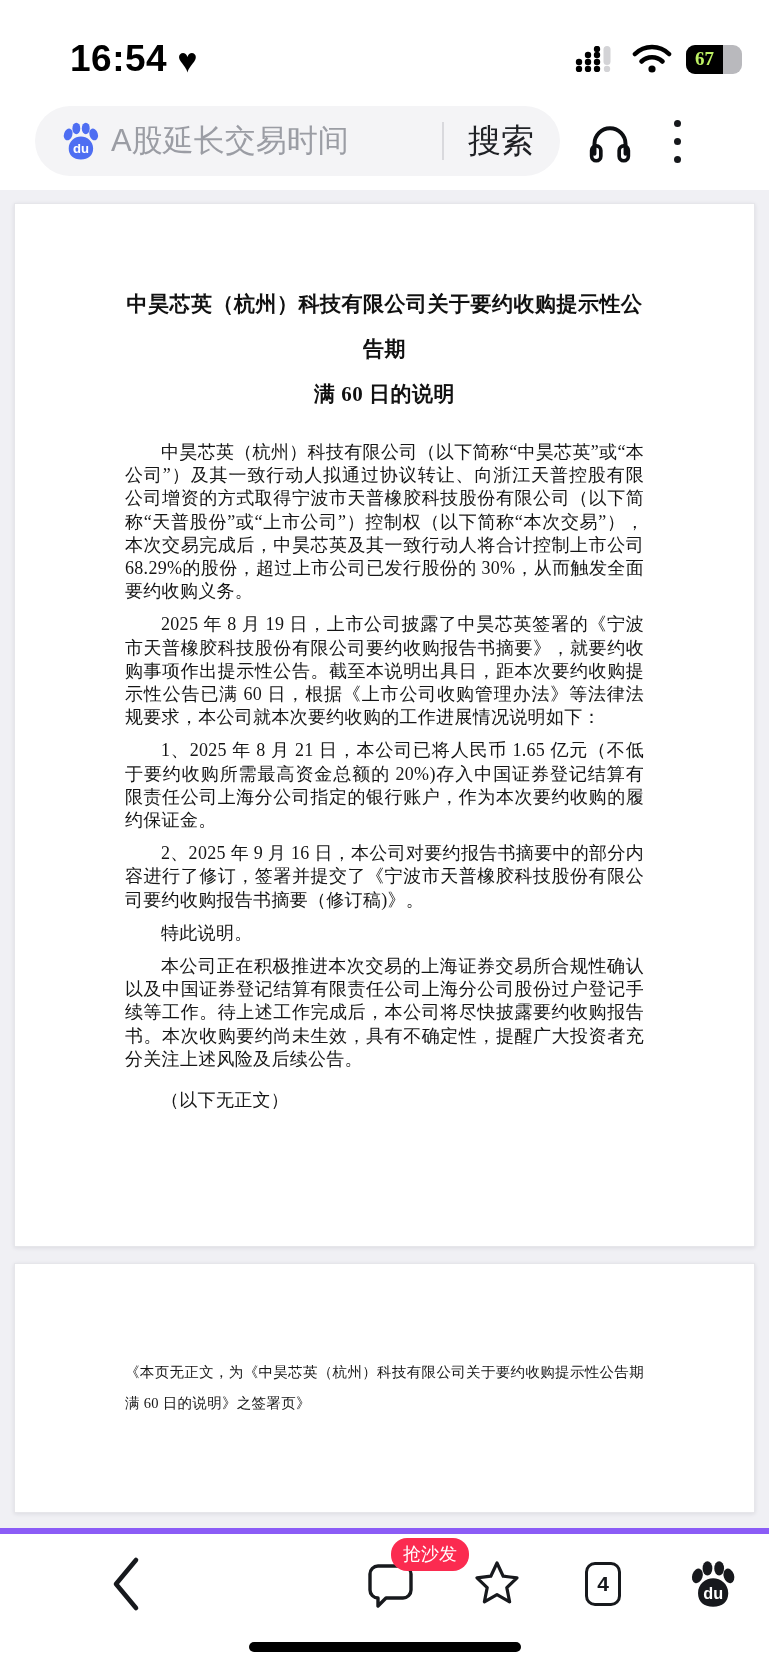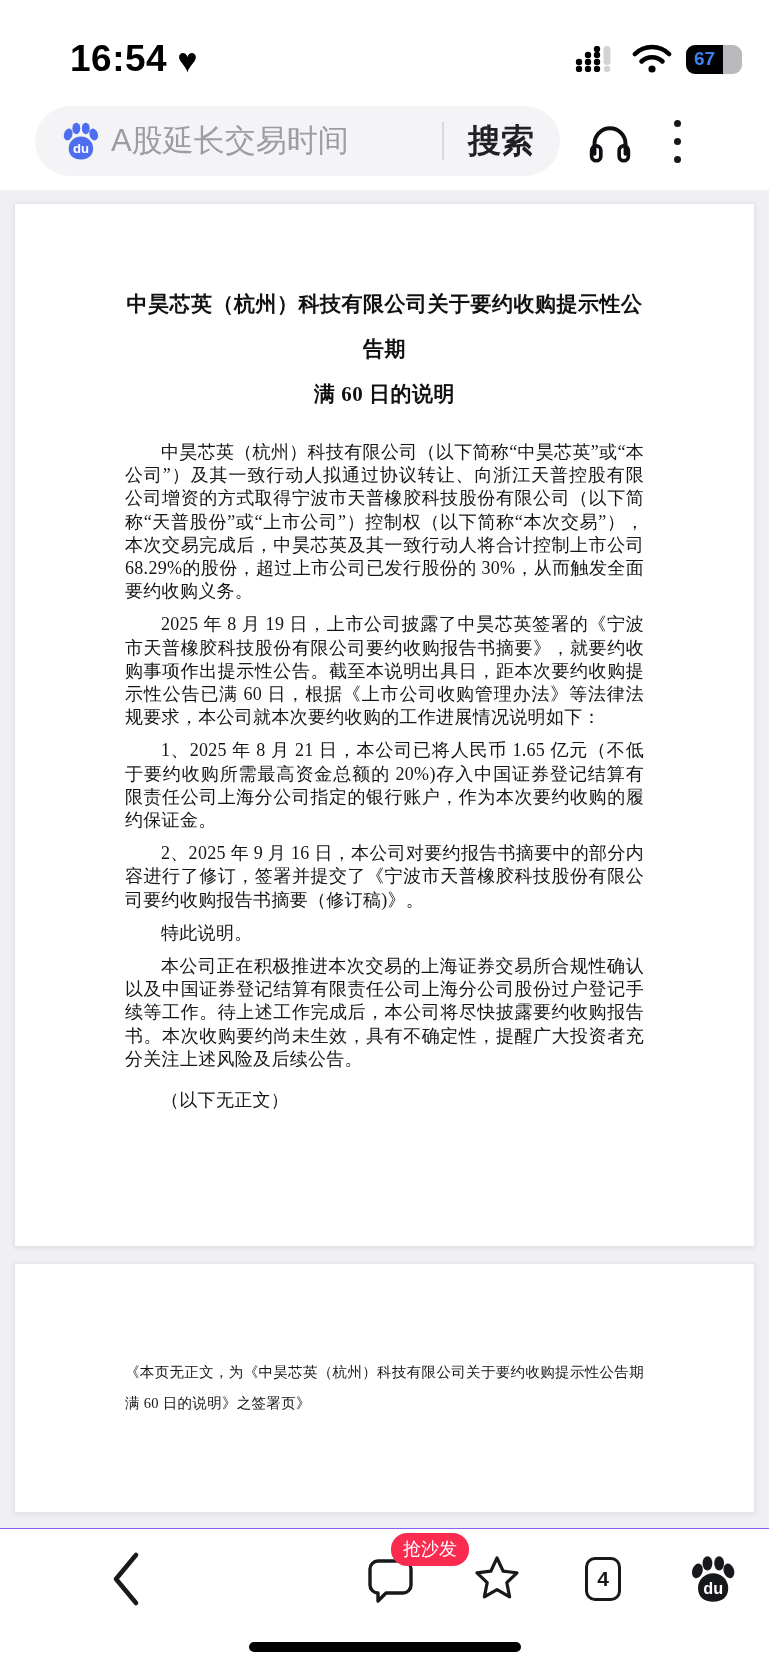--- a/index.html
+++ b/index.html
@@ -16,35 +16,35 @@
     height:100px; display:flex; align-items:center; justify-content:space-between;
     padding:18px 34px 0 70px; color:#000;gap:24px;
   }
   .status-left { display:flex; align-items:center; gap:10px; }
   .status-time { font-size:37px; font-weight:700; letter-spacing:0.5px; }
   .status-heart { font-size:34px; line-height:1; transform:translateY(1px); }
   .status-right { display:flex; align-items:center; gap:14px; }
   .battery { position:relative; width:56px; height:29px; border-radius:9px;
     background:#b9b9bd; overflow:hidden; }
   .battery-fill { position:absolute; left:0; top:0; bottom:0; width:66%;
-    background:#000; color:#3b82f6; font-size:19px; font-weight:700;
-    display:flex; align-items:center; justify-content:center; }
+    background:#000; color:#bef264; font-size:19px; font-weight:700;
+    display:flex; align-items:center; justify-content:center;font-family:Liberation Serif, serif; }
   .battery-nub { width:4px; height:11px; background:#b9b9bd;
     border-radius:0 3px 3px 0; margin-left:-11px; }
 
   
   .search-row { height:90px; display:flex; align-items:center; padding:0 24px 8px 35px; }
   .search-pill {
     width:525px; height:70px; border-radius:35px; background:#f4f4f6;
     display:flex; align-items:center; padding:0 26px 0 24px;
   }
   .search-query { flex:1; margin-left:10px; font-size:31px; color:#9b9da4;
     white-space:nowrap; overflow:hidden; }
   .search-divider { width:2px; height:38px; background:#d9d9dd; margin:0 24px 0 8px; }
-  .search-btn { font-size:33px; color:#1f2125; font-weight:700; background:none; border:none;
+  .search-btn { font-size:33px; color:#1f2125; font-weight:400; background:none; border:none;
     font-family:inherit; }
   .hp-icon { margin-left:26px; display:flex; }
   .kebab { margin-left:34px; display:flex; flex-direction:column; gap:11px; padding:6px; }
   .kebab i { width:7px; height:7px; border-radius:50%; background:#16181c; }
 
   
   .content { height:1338px; background:#f0f0f4; padding:13px 14px 0; }
   .page {
     width:741px; background:#fff; border:1px solid #e6e6ea;
     box-shadow:0 1px 4px rgba(40,40,60,0.10);
@@ -59,21 +59,21 @@
     font-size:18px; letter-spacing:0.3px; line-height:23.2px;
     text-align:justify; text-indent:2em; margin-top:10px; color:#151515;
   }
   .doc-body p.no-body { margin-top:18px; }
   .sig-note { font-size:14.5px; letter-spacing:0.3px; line-height:31px;
     text-align:justify; color:#151515; }
 
   
   .toolbar {
     position:absolute; left:0; right:0; bottom:0; height:137px; background:#fff;
-    border-top:1px solid #8b5cf6;
+    border-top:6px solid #8b5cf6;
   }
   .toolbar-icons { position:absolute; top:0; left:0; right:0; height:100px;
     display:flex; align-items:center; }
   .tb-item { display:flex; align-items:center; justify-content:center; }
   .tb-back { position:absolute; left:108px; }
   .tb-comment { position:absolute; left:365px; }
   .tb-star { position:absolute; left:470px; }
   .tb-tabs { position:absolute; left:585px; }
   .tb-baidu { position:absolute; left:686px; }
   .badge {

